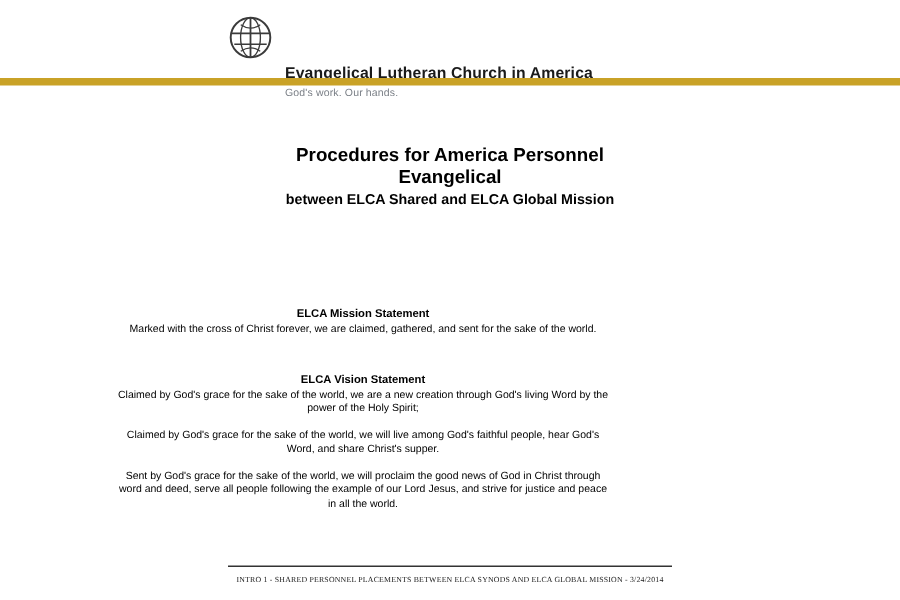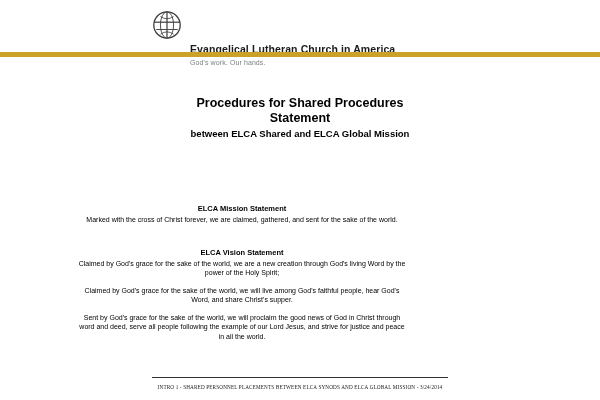--- a/index.html
+++ b/index.html
@@ -157,22 +157,22 @@
     </span>
     <span class="logo-text">
       <div class="org-main">Evangelical Lutheran Church in America</div>
       <div class="org-tag">God's work. Our hands.</div>
     </span>
   </div>
 
   <div class="header-rule"></div>
 
   <div class="title-block">
-    <div class="title-line">Procedures for Shared Procedures</div>
-    <div class="title-line">Statement</div>
+    <div class="title-line">Procedures for America Personnel</div>
+    <div class="title-line">Evangelical</div>
     <div class="subtitle-line">between ELCA Shared and ELCA Global Mission</div>
   </div>
 
   <div class="statements">
 
     <div class="stmt-heading">ELCA Mission Statement</div>
     <div class="stmt-body">Marked with the cross of Christ forever, we are claimed, gathered, and sent for the sake of the world.</div>
 
     <div class="stmt-gap"></div>
 

